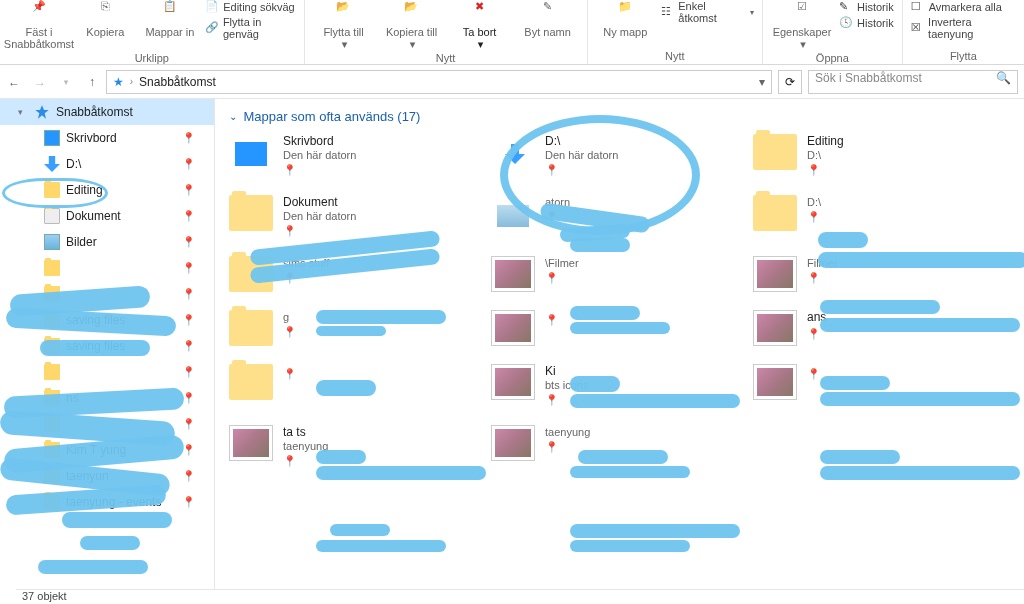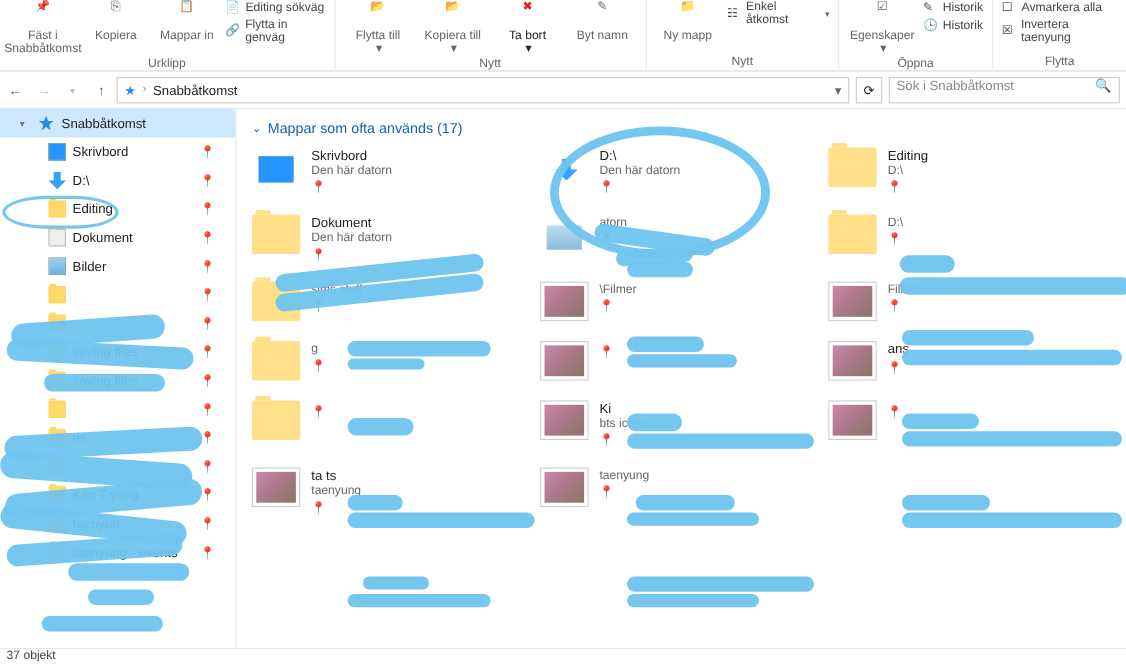--- a/index.html
+++ b/index.html
@@ -67,21 +67,21 @@
 .item .name { font-size: 12px; color: #222; }
 .item .sub { font-size: 11px; color: #666; }
 .item .pin2 { font-size: 11px; color: #888; margin-top: 2px; }
 
 
 .annot { position: absolute; pointer-events: none; }
 .scribble { position: absolute; background: #6fc4ef; border-radius: 20px; opacity: 0.95; }
 .circle { position: absolute; border: 6px solid #6fc4ef; border-radius: 50%; opacity: 0.95; }
 
 
-.status { position: absolute; bottom: 0; left: 0; right: 0; height: 15px; border-top: 1px solid #e6e6e6; padding: 0 6px; font-size: 11px; color: #444; margin-top: 29px; }
+.status { position: absolute; bottom: 0; left: 16px; right: 0; height: 15px; border-top: 1px solid #e6e6e6; padding: 0 6px; font-size: 11px; color: #444; margin-top: 29px; }
 </style>
 </head>
 <body>
 
 <div class="ribbon">
   <div class="ribbon-group">
     <div class="ribbon-group-items">
       <div class="ribbon-big">
         <span class="ico">📌</span>
         <span>Fäst i

